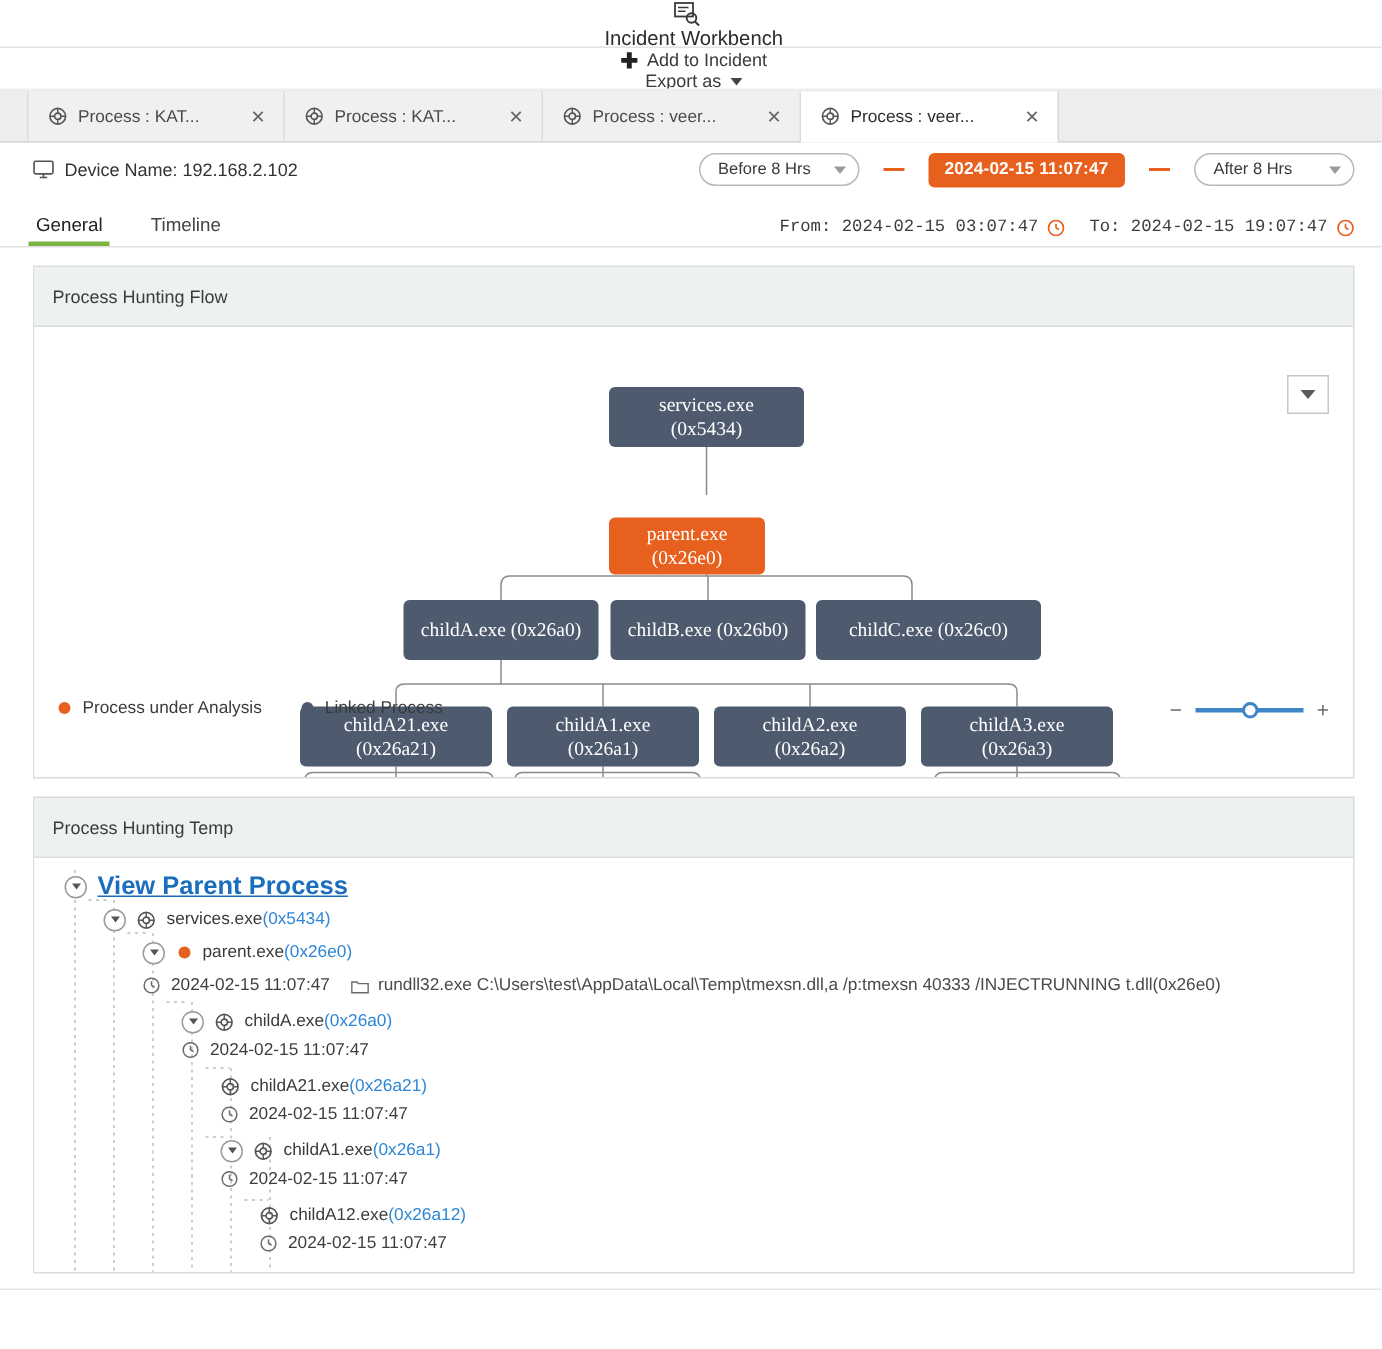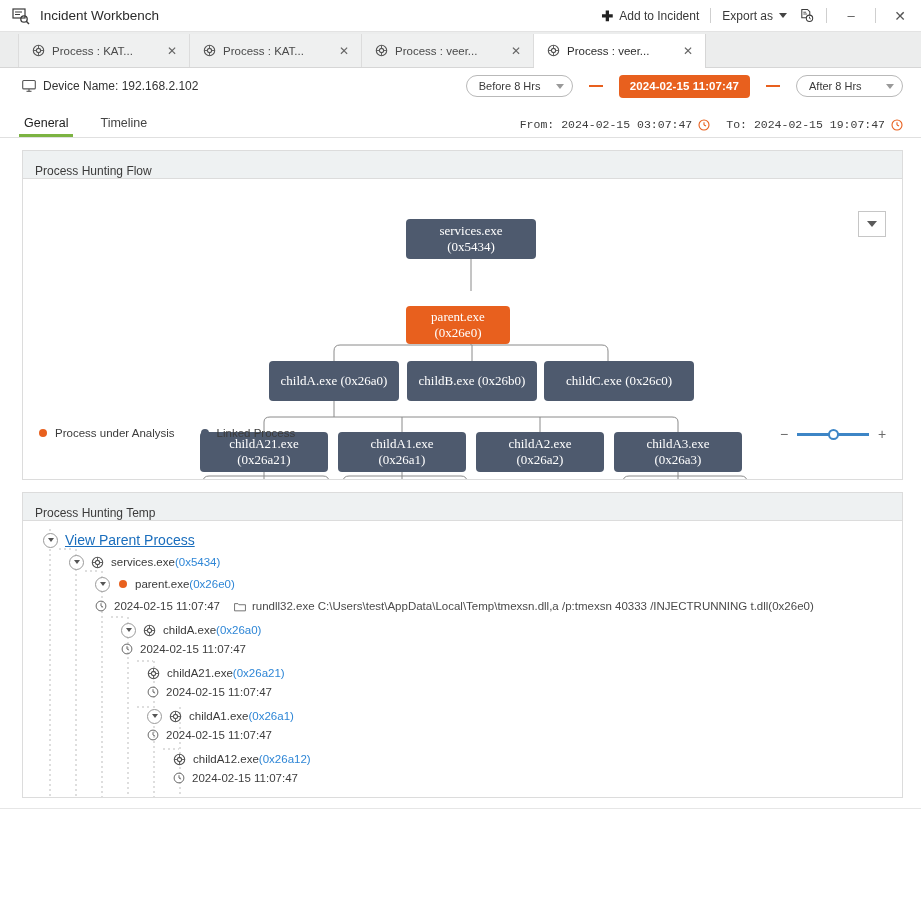--- a/index.html
+++ b/index.html
@@ -10,35 +10,35 @@
     font-family: "Liberation Sans", sans-serif;
     font-size: 12px;
     color: #333333;
     overflow: hidden;
   }
   .app { width:921px; height:899px; position:relative; background:#fff; display:flex; flex-direction:column; }
 
   
   .titlebar {
     height: 32px; min-height:32px; display:flex; align-items:center;
-    padding: 0 8px 0 12px; background:#ffffff; border-bottom:1px solid #e3e3e3;
+    padding: 0 8px 0 12px; background:#ffffff; border-bottom:1px solid #e3e3e3;flex-direction:column;
   }
   .title-icon { width:18px; height:18px; margin-right:10px; flex:none; display:block; }
   .app-title { font-size:13.5px; color:#2b2b2b; }
   .tb-spacer { flex:1; }
   .tb-item { display:flex; align-items:center; font-size:12px; color:#3a3a3a; cursor:default; white-space:nowrap; }
   .tb-plus { font-size:14px; font-weight:bold; margin-right:6px; color:#222; line-height:1; }
   .tb-sep { width:1px; height:15px; background:#cfcfcf; margin:0 11px; }
   .caret-dn { display:inline-block; margin-left:6px; width:0;height:0;border-left:4px solid transparent;border-right:4px solid transparent;border-top:5px solid #444; }
   .tb-iconbtn { width:18px; height:18px; margin-left:10px; display:flex; align-items:center; justify-content:center; }
   .win-btn { width:26px; height:26px; display:flex; align-items:center; justify-content:center; font-size:14px; color:#555; }
   .win-btn.min { font-size:13px; }
 
   
-  .tabstrip { height:36px; min-height:36px; background:#eceded; display:flex; align-items:flex-end; padding-left:18px; border-bottom:1px solid #d6d6d6; position:relative; }
+  .tabstrip { height:36px; min-height:36px; background:#eceded; display:flex; align-items:flex-end; padding-left:18px; border-bottom:1px solid #d6d6d6; position:relative;margin-top:27px; }
   .tab {
     height:33px; display:flex; align-items:center; gap:7px; padding:0 11px 0 13px;
     background:#eff0f0; border-right:1px solid #dcdcdc; font-size:11.5px; color:#4a4a4a;
     min-width:172px; position:relative;
   }
   .tab:first-child { border-left:1px solid #dcdcdc; }
   .tab.active { background:#ffffff; color:#2c2c2c; border-right:1px solid #d6d6d6; }
   .tab.active::after { content:""; position:absolute; left:0; right:0; bottom:-1px; height:2px; background:#ffffff; }
   .tab-ico { width:13px; height:13px; flex:none; }
   .tab-label { flex:1; white-space:nowrap; overflow:hidden; }
@@ -71,21 +71,21 @@
   .stab.active { color:#222; font-weight:normal; }
   .stab.active::after { content:""; position:absolute; left:-3px; right:-3px; bottom:0; height:3px; background:#7cb342; }
   .subtabs-spacer { flex:1; }
   .range { display:flex; align-items:center; font-size:11.5px; color:#3c3c3c; padding-bottom:6px;font-family:Liberation Mono, monospace; }
   .range .grp { display:flex; align-items:center; margin-left:16px; white-space:nowrap; }
   .range b { font-weight:normal; }
   .clock-ico { width:12px; height:12px; margin-left:6px; }
 
   
   .panel { margin:12px 18px 0 22px; border:1px solid #dcdcdc; background:#fff; }
-  .panel-hd { height:28px; background:#eef1f2; border-bottom:1px solid #dcdcdc; display:flex; align-items:flex-end; padding:0 12px; font-size:12px; color:#3b3b3b; }
+  .panel-hd { height:40px; background:#eef1f2; border-bottom:1px solid #dcdcdc; display:flex; align-items:center; padding:0 12px; font-size:12px; color:#3b3b3b; }
   .panel-bd { position:relative; background:#fff; }
 
   
   .flow { height:300px; position:relative; overflow:hidden; }
   .flow svg.edges { position:absolute; left:0; top:0; }
   .node {
     position:absolute; background:#4e5a6e; color:#fff; border-radius:4px;
     font-family:"Liberation Serif", serif; font-size:13px; line-height:1.22;
     display:flex; align-items:center; justify-content:center; text-align:center;
     padding:0 8px;
@@ -107,21 +107,21 @@
   .zthumb { position:absolute; left:36px; top:50%; width:11px; height:11px; margin-top:-5.5px; margin-left:-5.5px; border:2px solid #3d85c6; border-radius:50%; background:#fff; }
 
   
   .tree-bd { height:276px; position:relative; overflow:hidden; }
   .guides { position:absolute; left:0; top:0; }
   .trow { position:absolute; display:flex; align-items:center; white-space:nowrap; font-size:11.5px; color:#3d3d3d; height:18px; }
   .toggle { width:15px; height:15px; border:1px solid #9a9a9a; border-radius:50%; background:#fff; display:flex; align-items:center; justify-content:center; flex:none; margin-right:7px; }
   .toggle i { width:0;height:0;border-left:3.5px solid transparent;border-right:3.5px solid transparent;border-top:4.5px solid #555; display:block; }
   .proc-ico { width:13px; height:13px; margin-right:7px; flex:none; }
   .bdot { width:8px;height:8px;border-radius:50%;background:#e8601e; margin-right:8px; margin-left:2px; flex:none; }
-  .plink { color:#1a6ebd; text-decoration:underline; font-size:14px; }
+  .plink { color:#1a6ebd; text-decoration:underline; font-size:17px;font-weight:bold; }
   .pid { color:#2e86d6; }
   .tm-ico { width:12px; height:12px; margin-right:7px; flex:none; }
   .fold-ico { width:12px; height:11px; margin:0 6px 0 14px; flex:none; }
   .cmd { color:#4a4a4a; }
   .pname { color:#3a3a3a; }
 
   .bottom-strip { flex:1; background:#fff; border-top:1px solid #e6e6e6; margin-top:10px; }
 </style>
 </head>
 <body>

